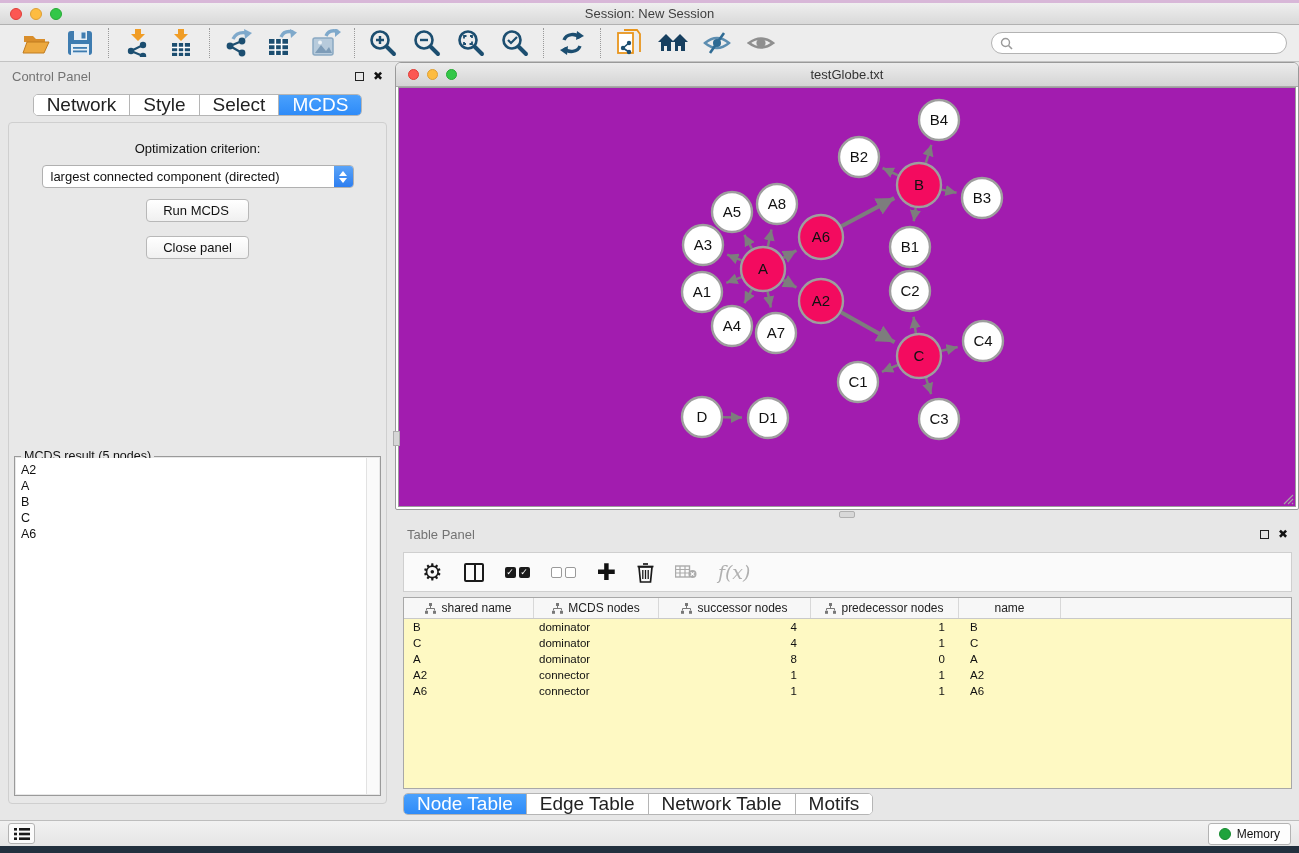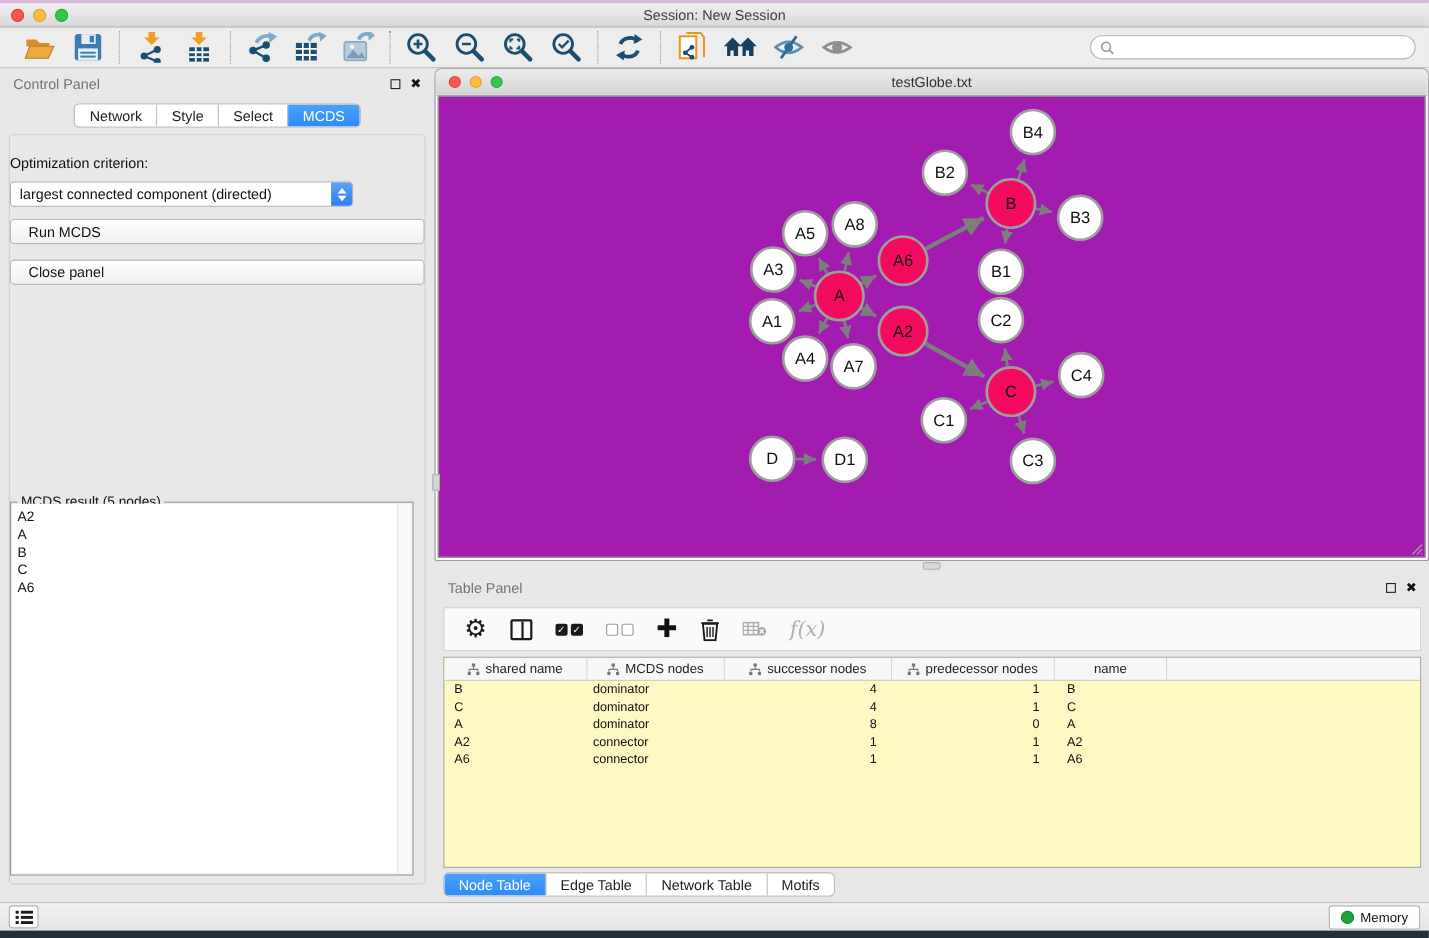--- a/index.html
+++ b/index.html
@@ -32,27 +32,27 @@
 
   
   .control-panel { width:395px; display:flex; flex-direction:column; padding-top:0; }
   .panel-header { height:28px; display:flex; align-items:center; padding:0 12px; }
   .panel-title { font-size:13px; color:#737373; }
   .panel-header .hdr-icons { margin-left:auto; display:flex; gap:9px; align-items:center; }
   .float-box { width:9px; height:9px; border:1.6px solid #222; }
   .close-x { font-size:12px; font-weight:bold; color:#111; line-height:1; font-family:"DejaVu Sans",sans-serif; }
 
   .seg-tabs { display:inline-flex; border:1px solid #b5b5b5; border-radius:5px; overflow:hidden; background:#fff; height:22px; }
-  .seg-tab { padding:0 13px; font-size:13px; color:#222; display:flex; align-items:center; background:#fff; border-right:1px solid #b5b5b5; cursor:pointer; }
+  .seg-tab { padding:0 13px; font-size:19px; color:#222; display:flex; align-items:center; background:#fff; border-right:1px solid #b5b5b5; cursor:pointer; }
   .seg-tab:last-child { border-right:none; }
   .seg-tab.active { background:linear-gradient(#4aa1fd,#2e8bf8); color:#fff; }
   .cp-tabs-row { display:flex; justify-content:center; padding:4px 0 6px 0; }
 
   .cp-body { flex:1; margin:0 8px 16px 8px; background:#e8e8e8; border:1px solid #cfcfcf; border-radius:4px;
-             display:flex; flex-direction:column; }
+             display:flex; flex-direction:column; align-items:center; }
   .opt-label { margin-top:18px; font-size:13px; color:#111; }
   .cp-select { margin-top:9px; width:312px; height:23px; background:#fff; border:1px solid #b0b0b0; border-radius:4px;
                display:flex; align-items:center; position:relative; cursor:pointer; }
   .cp-select .sel-text { font-size:13px; color:#111; padding-left:8px; flex:1; white-space:nowrap; overflow:hidden; }
   .sel-stepper { width:19px; height:21px; background:linear-gradient(#5aa4f8,#2d7ef0); border-radius:0 3px 3px 0;
                  display:flex; flex-direction:column; align-items:center; justify-content:center; gap:2px; }
   .tri-up { width:0; height:0; border-left:4px solid transparent; border-right:4px solid transparent; border-bottom:5px solid #fff; }
   .tri-dn { width:0; height:0; border-left:4px solid transparent; border-right:4px solid transparent; border-top:5px solid #fff; }
   .cp-buttons { margin-top:11px; display:flex; gap:14px;flex-direction:column; }
   .aq-btn { height:23px; padding:0 16px; background:linear-gradient(#ffffff,#f0f0f0); border:1px solid #b8b8b8;

